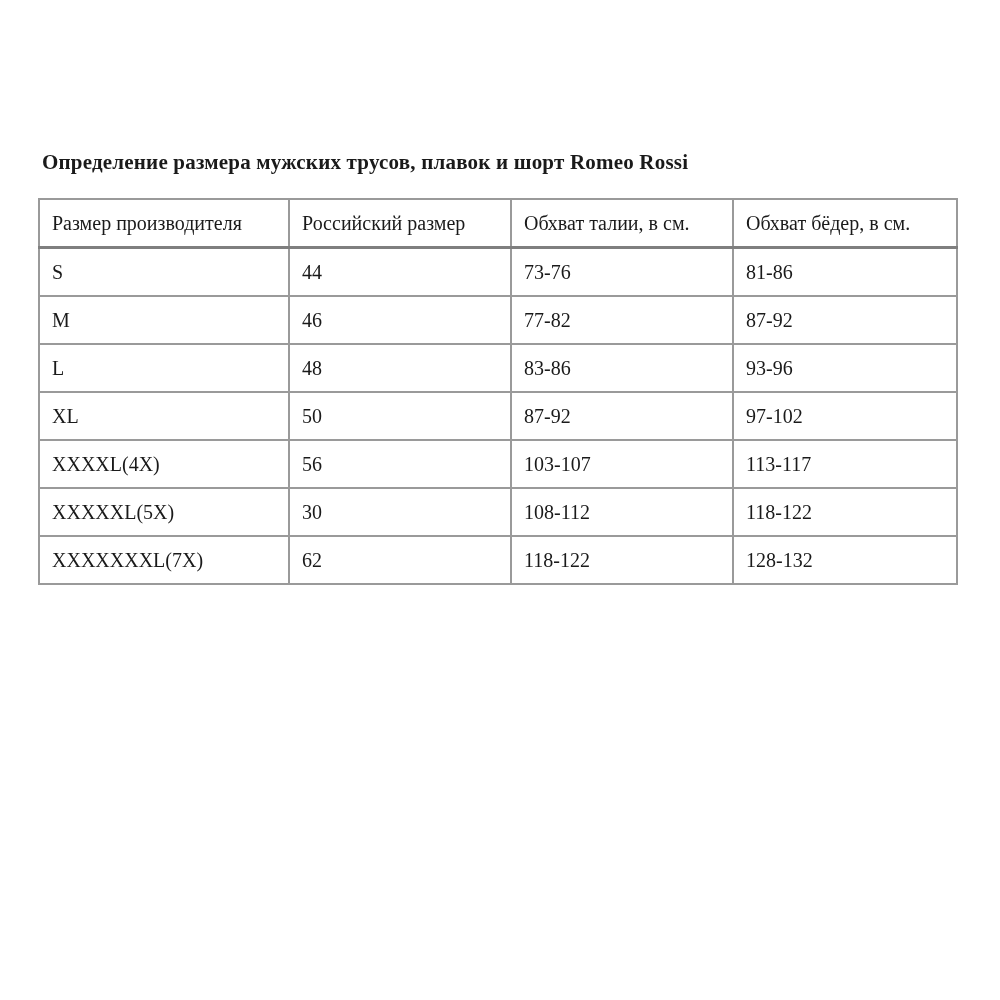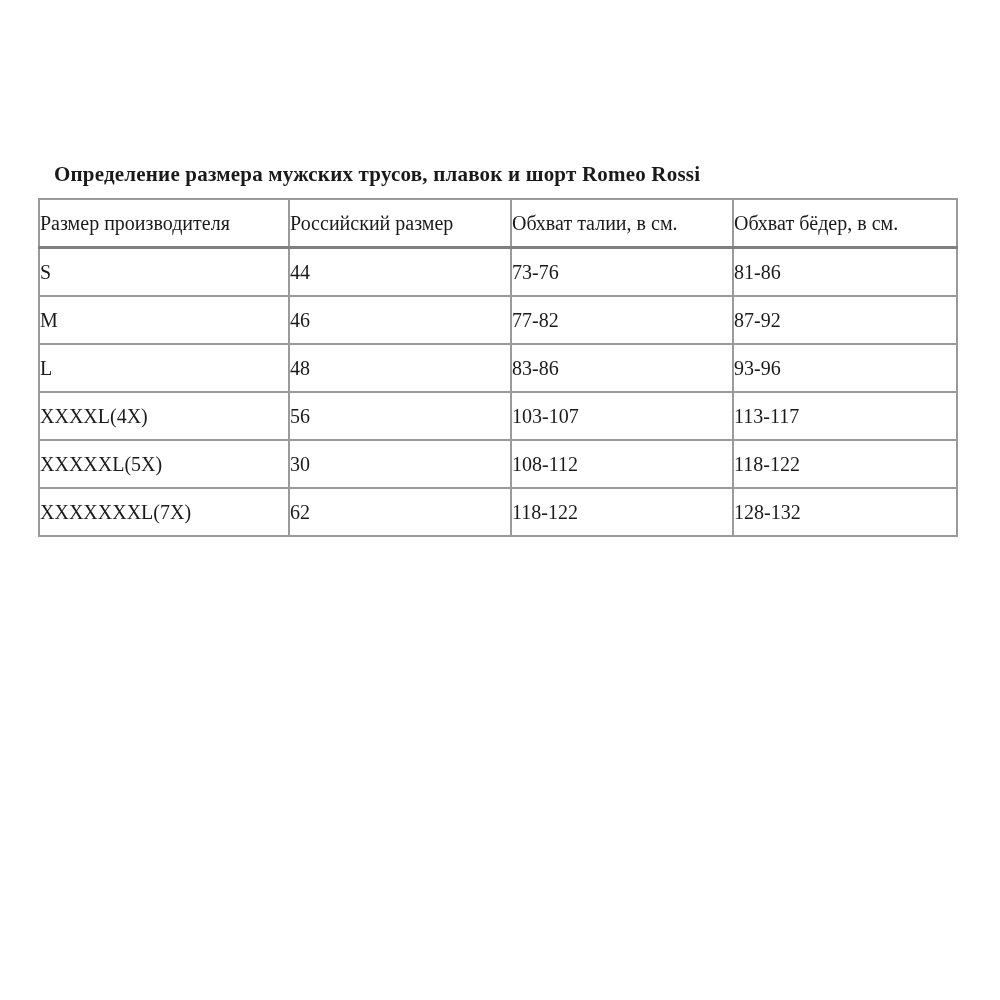--- a/index.html
+++ b/index.html
@@ -13,40 +13,40 @@
     position: relative;
   }
   .page-title {
     position: absolute;
     left: 38px;
     top: 146px;
     font-size: 21px;
     font-weight: bold;
     letter-spacing: 0.2px;
     white-space: nowrap;
-    margin: 16px;
+    margin: 4px;
   }
   table.size-table {
     position: absolute;
     left: 38px;
     top: 198px;
     width: 918px;
     border-collapse: collapse;
     table-layout: fixed;
     border: 2px solid #7f7f7f;
   }
   table.size-table th,
   table.size-table td {
     border: 2px solid #9a9a9a;
     font-size: 20px;
     font-weight: normal;
     text-align: left;
     vertical-align: middle;
     height: 46px;
-    padding: 0 4px 0 0;
+    padding: 0 4px 0 12px;
     overflow: hidden;
     white-space: nowrap;
   }
   table.size-table thead th {
     border-bottom: 3px solid #7f7f7f;
   }
   col.c1 { width: 250px; }
   col.c2 { width: 222px; }
   col.c3 { width: 222px; }
   col.c4 { width: 224px; }
@@ -84,20 +84,26 @@
         <td>77-82</td>
         <td>87-92</td>
       </tr>
       <tr>
         <td>L</td>
         <td>48</td>
         <td>83-86</td>
         <td>93-96</td>
       </tr>
       <tr>
+        <td>XL</td>
+        <td>50</td>
+        <td>87-92</td>
+        <td>97-102</td>
+      </tr>
+      <tr>
         <td>XXXXL(4X)</td>
         <td>56</td>
         <td>103-107</td>
         <td>113-117</td>
       </tr>
       <tr>
         <td>XXXXXL(5X)</td>
         <td>30</td>
         <td>108-112</td>
         <td>118-122</td>

